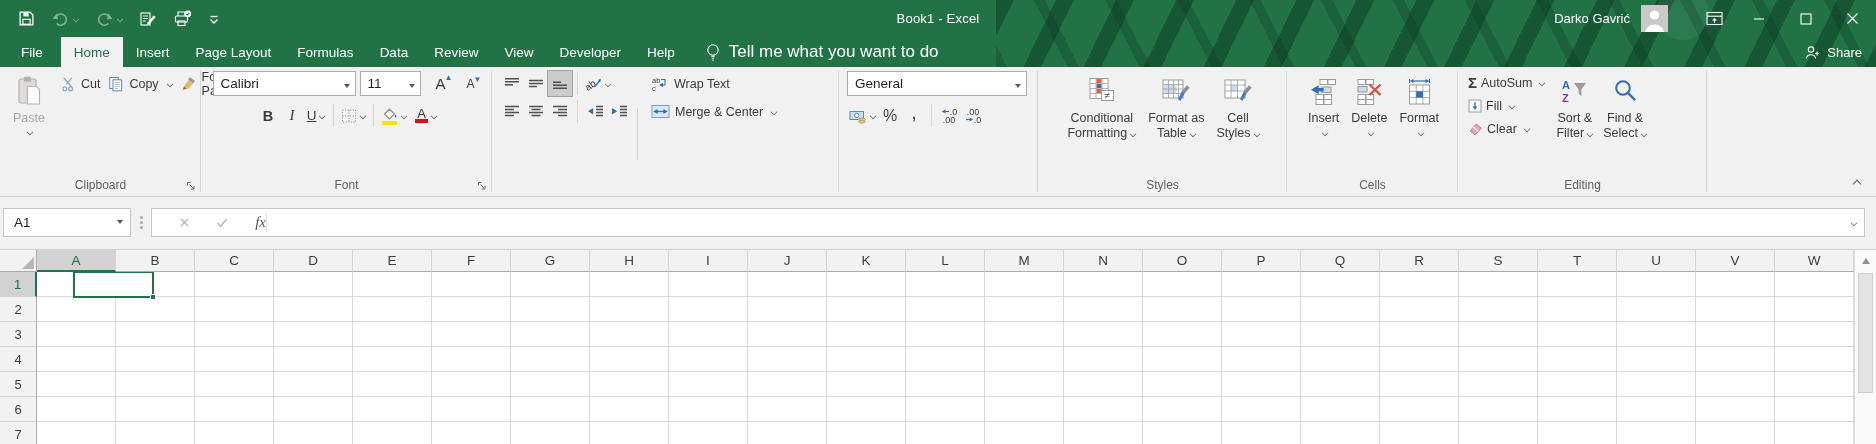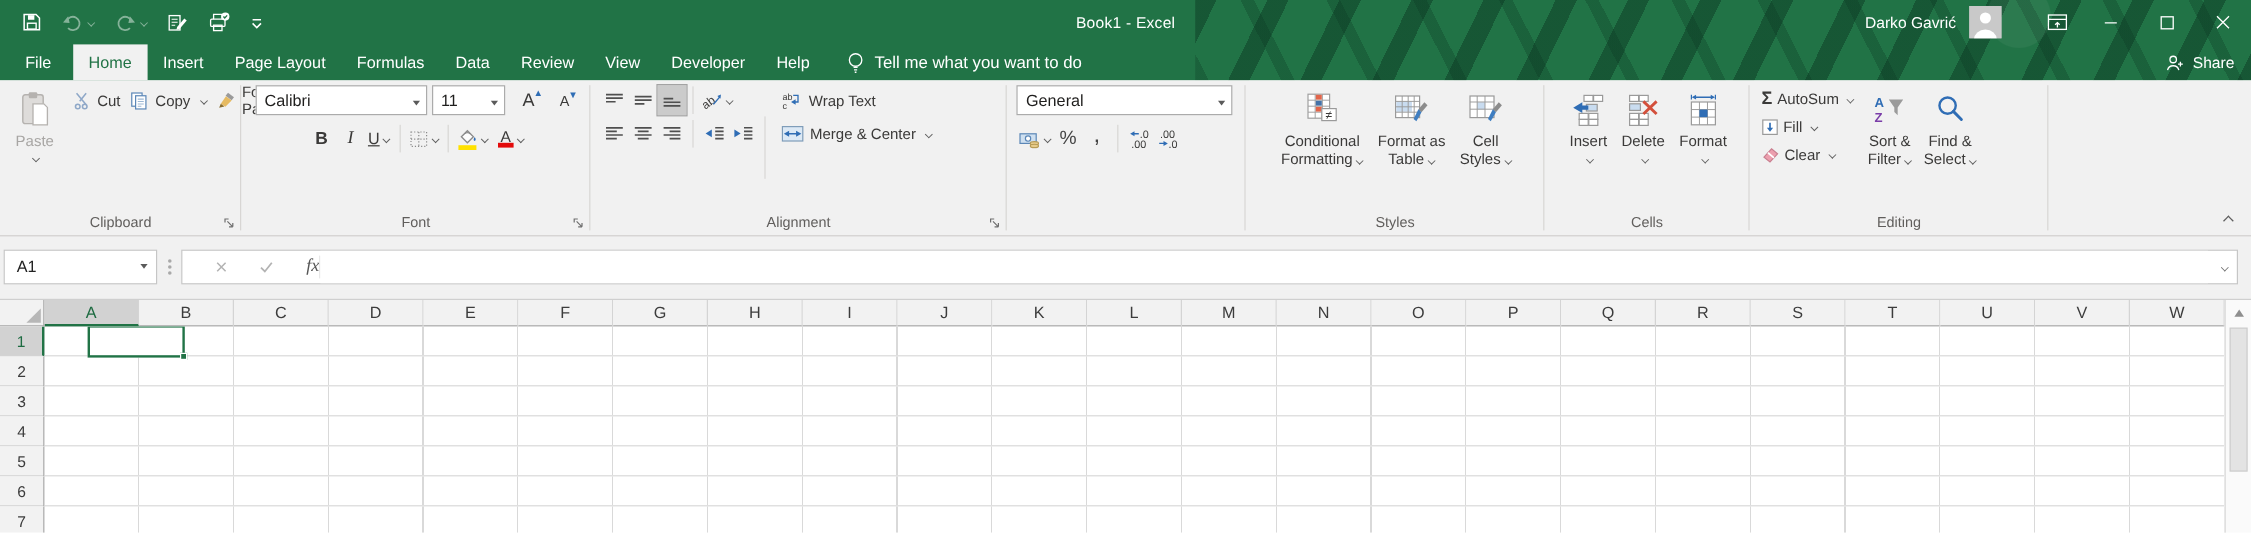--- a/index.html
+++ b/index.html
@@ -22,21 +22,21 @@
   .tb-right { margin-left:auto; display:flex; align-items:center; height:100%; }
   .user-name { font-size:13px; margin-right:11px; }
   .avatar { width:27px; height:27px; background:#c9c9c9; display:flex; align-items:flex-end; justify-content:center; overflow:hidden; }
   .rdo-btn { margin-left:34px; margin-right:8px; padding:4px; display:flex; }
   .wbtn { width:47px; height:37px; display:flex; align-items:center; justify-content:center; }
 
   .tabrow { height:30px; display:flex; align-items:stretch; position:relative; z-index:1; padding-left:3px; }
   .tab { padding:0 13px; display:flex; align-items:center; color:#fff; font-size:13.5px; cursor:default; }
   .tab.file { padding:0 18px; }
   .tab.active { background:#f1f1f1; color:#217346; }
-  .tellme { display:flex; align-items:center; gap:9px; color:#fff; margin-left:18px; font-size:14px; }
+  .tellme { display:flex; align-items:center; gap:9px; color:#fff; margin-left:18px; font-size:17px; }
   .share { margin-left:auto; margin-right:14px; display:flex; align-items:center; gap:6px; color:#fff; font-size:13px; }
 
   
   .ribbon { height:130px; background:#f1f1f1; display:flex; border-bottom:1px solid #d0cecd; position:relative; }
   .rgroup { position:relative; display:flex; flex-direction:column; flex:none; }
   .rgroup::after { content:""; position:absolute; right:0; top:4px; bottom:4px; width:1px; background:#d8d6d4; }
   .rg-body { flex:1; display:flex; padding:4px 6px 0 8px; align-items:flex-start; }
   .rg-label { height:22px; display:flex; align-items:center; justify-content:center; font-size:12px; color:#605e5c; position:relative; }
   .launcher { position:absolute; right:5px; bottom:5px; display:flex; }
 
@@ -445,29 +445,20 @@
               <svg width="19" height="15" viewBox="0 0 19 15">
                 <rect x="1" y="1.5" width="17" height="12" fill="#dce9f5" stroke="#7f9db9"></rect>
                 <path d="M6 7.5h7" stroke="#2f6db5" stroke-width="1.3"></path>
                 <path d="M2.2 7.5 6.6 5v5zM16.8 7.5 12.4 5v5z" fill="#2f6db5"></path>
               </svg>
             </span>
           <span>Merge &amp; Center</span>
           <span class="chv"></span>
         </div>
       </div>
-    </div>
-    <div class="rg-label">
-      <span>Alignment</span>
-      <span class="launcher">
-          <svg width="10" height="10" viewBox="0 0 10 10">
-            <path d="M1.5 4.5v-3h3" fill="none" stroke="#6e6e6e"></path>
-            <path d="M3.5 3.5 8 8M8 8V4.8M8 8H4.8" fill="none" stroke="#6e6e6e"></path>
-          </svg>
-        </span>
     </div>
   </div>
 
   <div class="rgroup" style="width:199px">
     <div class="rg-body" style="flex-direction:column;align-items:flex-start">
       <div class="combo" style="width:180px;margin-bottom:7px">
         <span>General</span>
         <span class="tri"></span>
       </div>
       <div class="fontrow">

